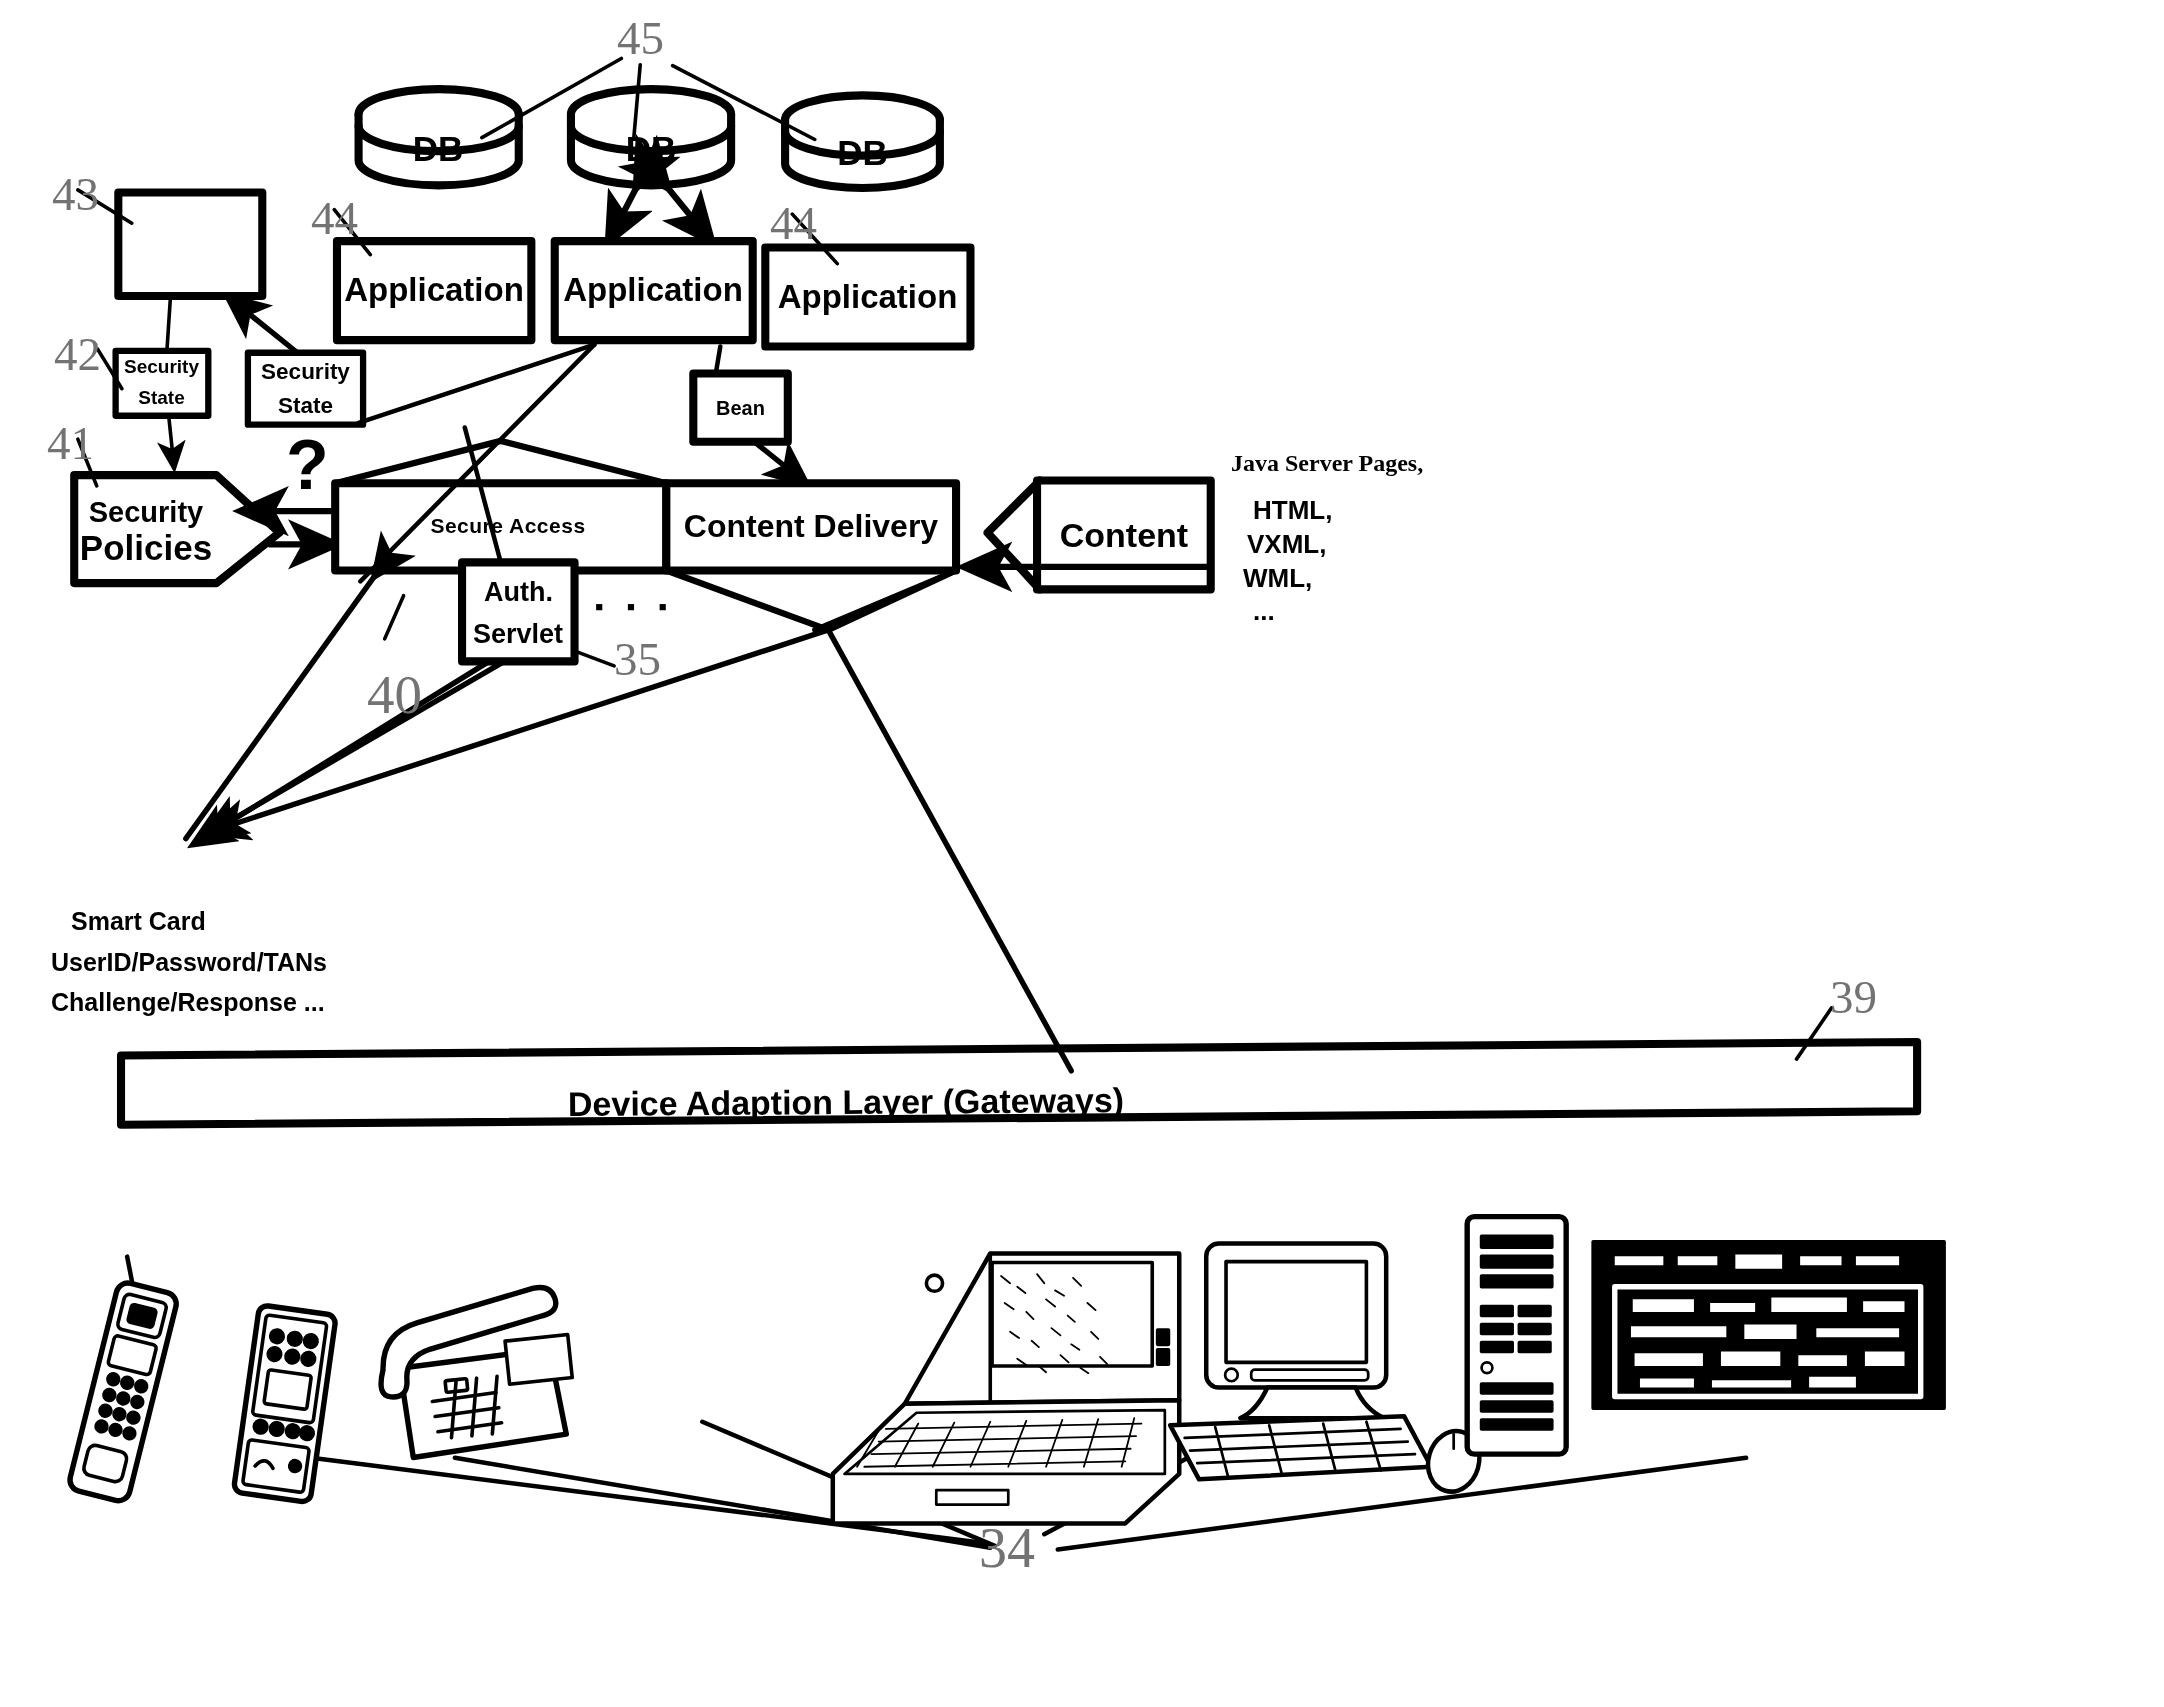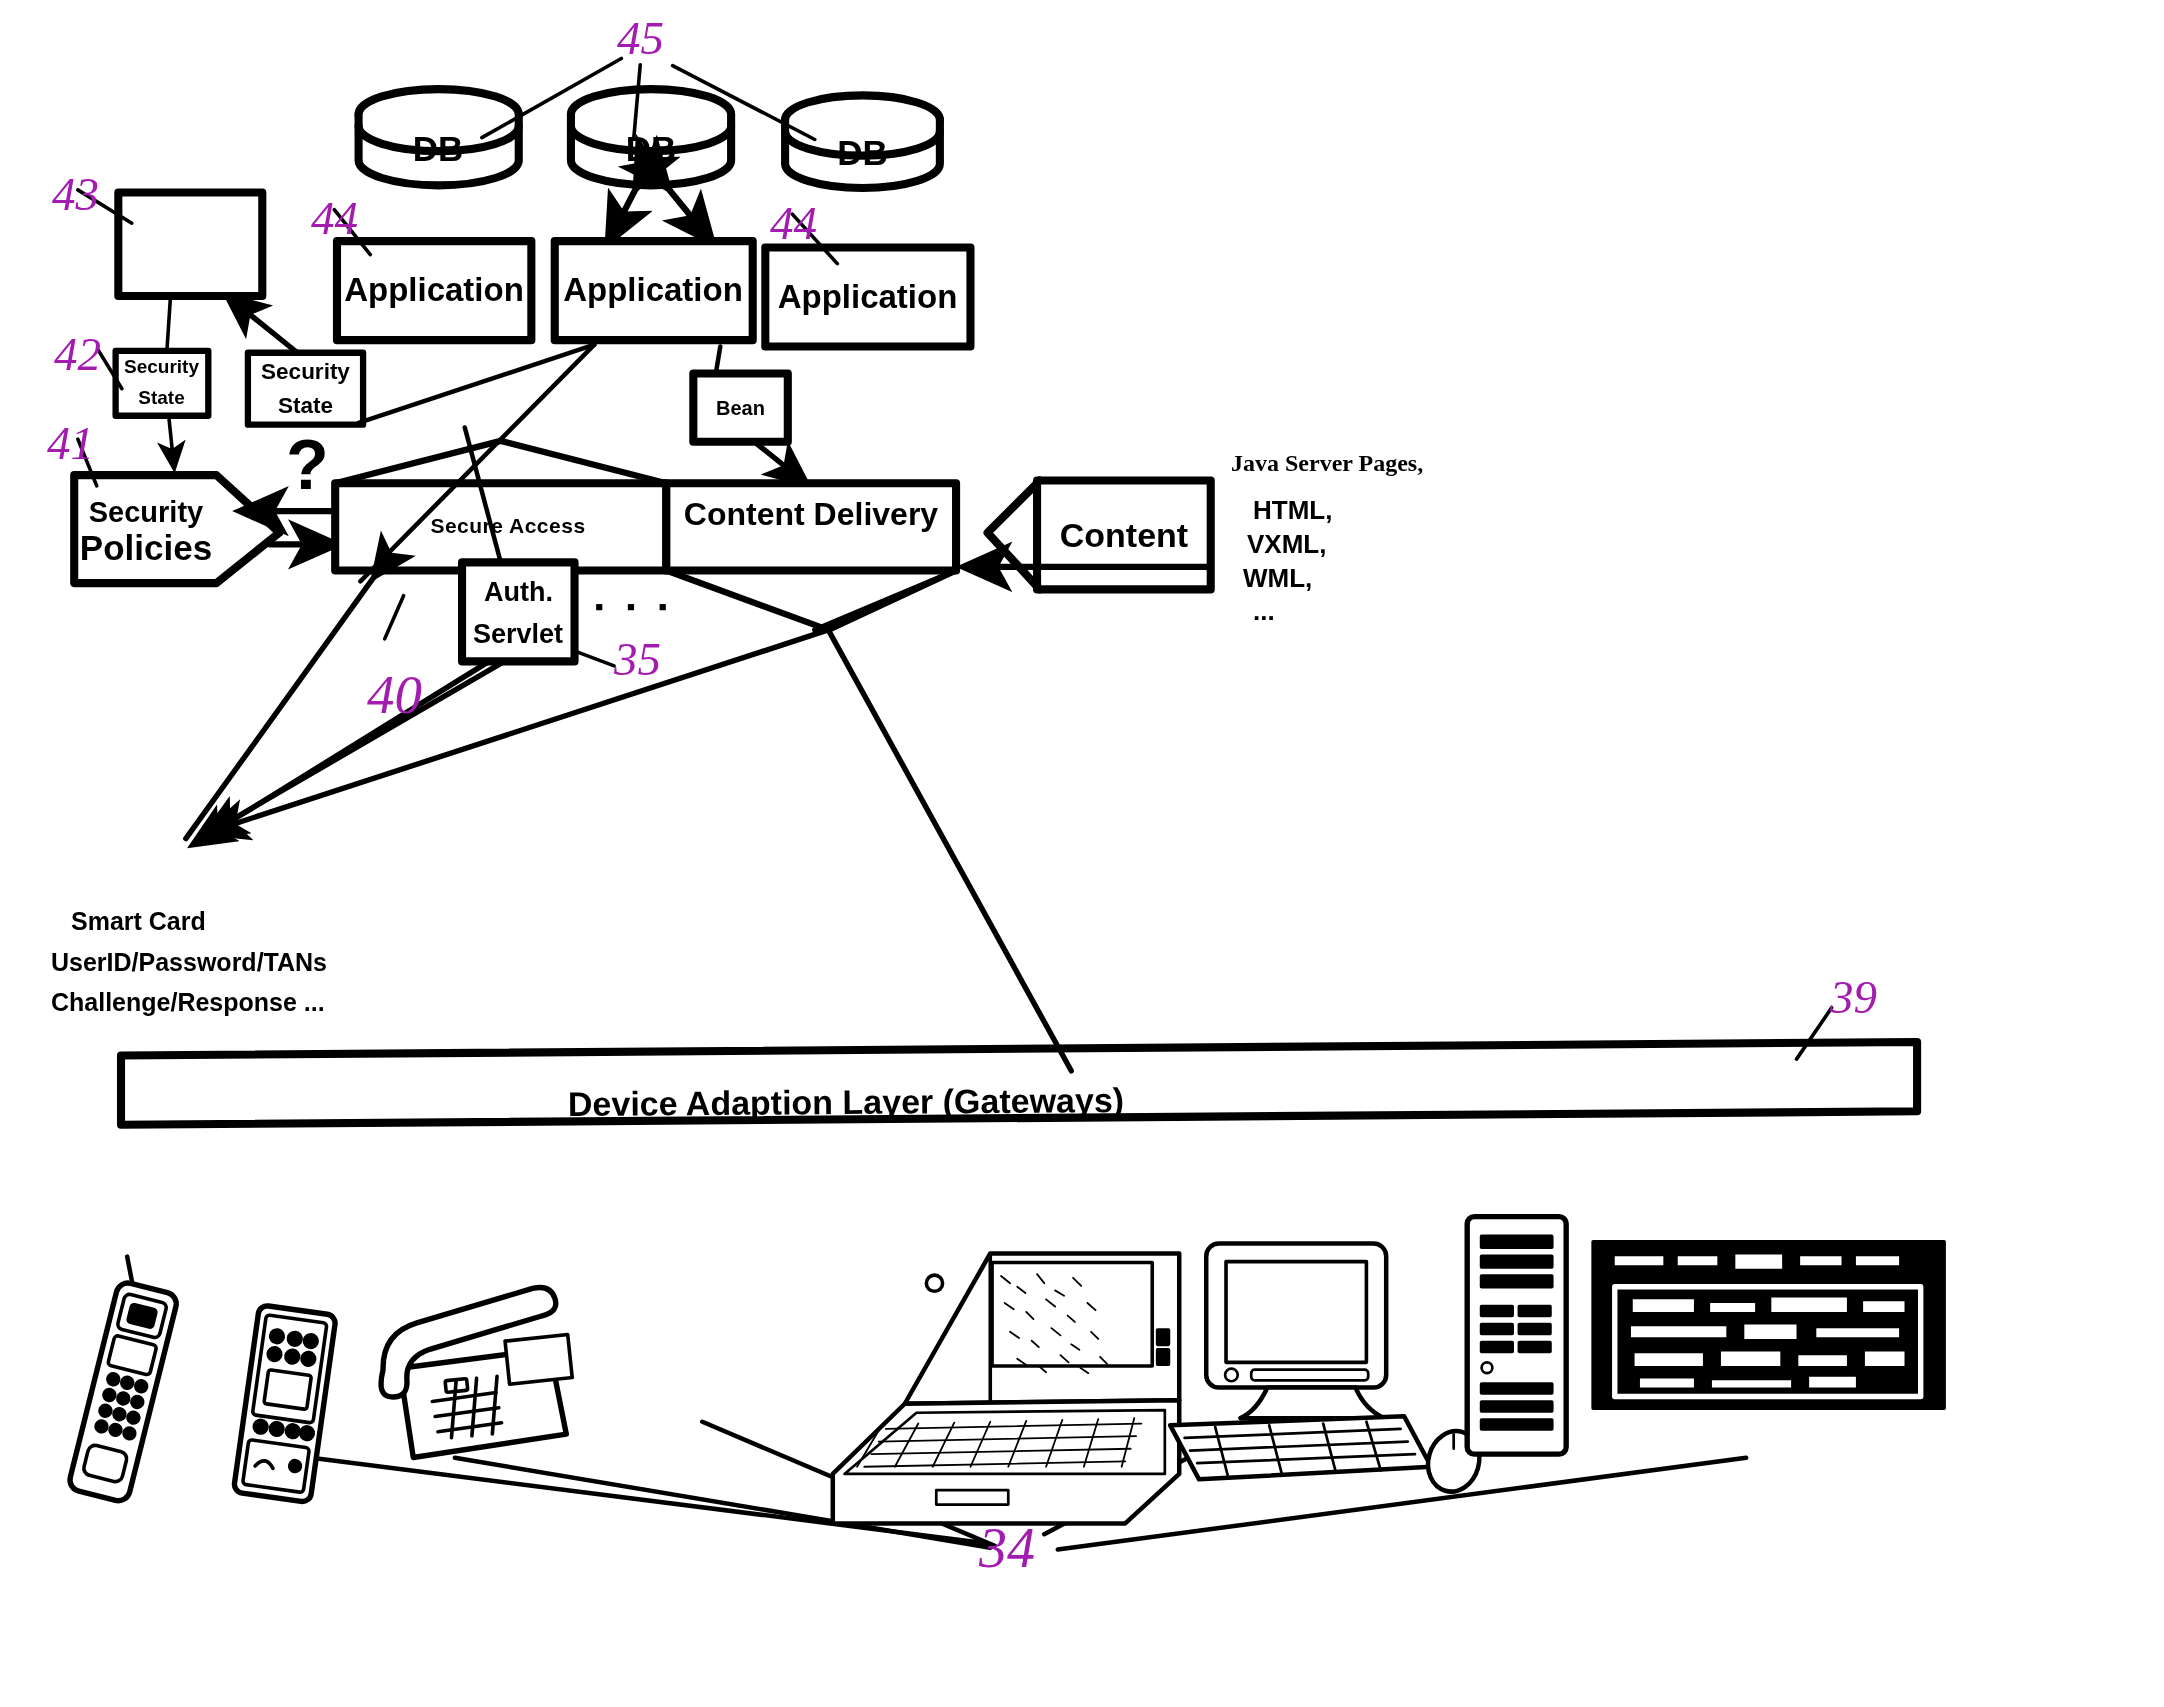--- a/index.html
+++ b/index.html
@@ -3,21 +3,21 @@
 <meta charset="utf-8">
 <style>
   html,body{margin:0;padding:0;background:#fff;}
   body{font-family:"Liberation Sans",sans-serif;}
   #stage{position:relative;width:2165px;height:1707px;background:#ffffff;overflow:hidden;}
   #vec{position:absolute;left:0;top:0;width:2165px;height:1707px;}
 
   
   .boxtext{position:absolute;display:flex;align-items:center;justify-content:center;
            text-align:center;font-weight:bold;color:#000;line-height:1.05;}
-  .refnum{position:absolute;font-family:"Liberation Serif",serif;font-weight:400;color:#a21caf;font-style:italic;}
+  .refnum{position:absolute;font-family:"Liberation Serif",serif;font-weight:400;color:#737373;}
   .plain{position:absolute;font-weight:bold;color:#000;}
 </style>
 </head>
 <body>
 
 <div id="stage">
 
 <svg id="vec" viewBox="0 0 2405 1897">
   <defs>
     <marker id="ar" markerWidth="9" markerHeight="9" refX="7.5" refY="4" orient="auto">
@@ -314,21 +314,21 @@
 <div class="plain" style="left:286px;top:430px;font-size:70px;line-height:1;">?</div>
 
 <div class="boxtext" style="left:340px;top:483px;width:320px;height:87px;font-size:21px;letter-spacing:0.5px;padding-left:8px;">Secure  Access</div>
 <div class="refnum" style="left:367px;top:619px;font-size:55px;margin-top:44px;">40</div>
 
 <div class="boxtext" style="left:462px;top:574px;width:113px;height:36px;font-size:27px;">Auth.</div>
 <div class="boxtext" style="left:460px;top:616px;width:116px;height:36px;font-size:27px;">Servlet</div>
 <div class="refnum" style="left:614px;top:632px;font-size:47px;">35</div>
 <div class="plain" style="left:595px;top:592px;font-size:25px;letter-spacing:8px;">▪ ▪ ▪</div>
 
-<div class="boxtext" style="left:666px;top:471px;width:290px;height:87px;font-size:32px;">Content Delivery</div>
+<div class="boxtext" style="left:666px;top:483px;width:290px;height:87px;font-size:32px;">Content Delivery</div>
 
 <div class="boxtext" style="left:1037px;top:481px;width:174px;height:109px;font-size:34px;">Content</div>
 
 <div class="plain" style="left:1231px;top:450px;font-size:24px;font-family:Liberation Serif, serif;">Java Server Pages,</div>
 <div class="plain" style="left:1253px;top:495px;font-size:26px;">HTML,</div>
 <div class="plain" style="left:1247px;top:529px;font-size:26px;">VXML,</div>
 <div class="plain" style="left:1243px;top:563px;font-size:26px;">WML,</div>
 <div class="plain" style="left:1253px;top:596px;font-size:26px;">...</div>
 
 <div class="plain" style="left:51px;top:907px;font-size:25px;margin-left:20px;">Smart Card</div>

